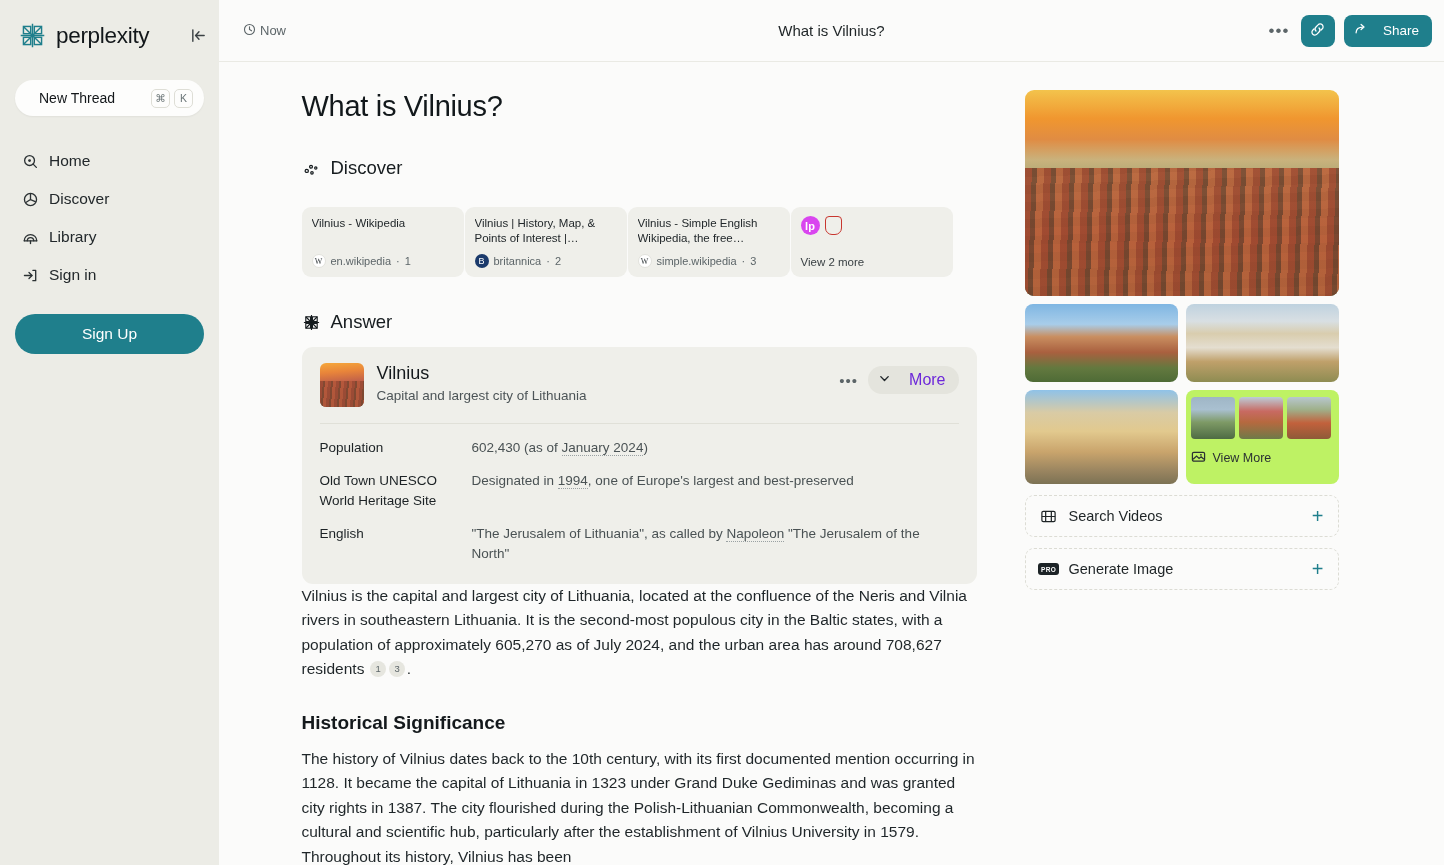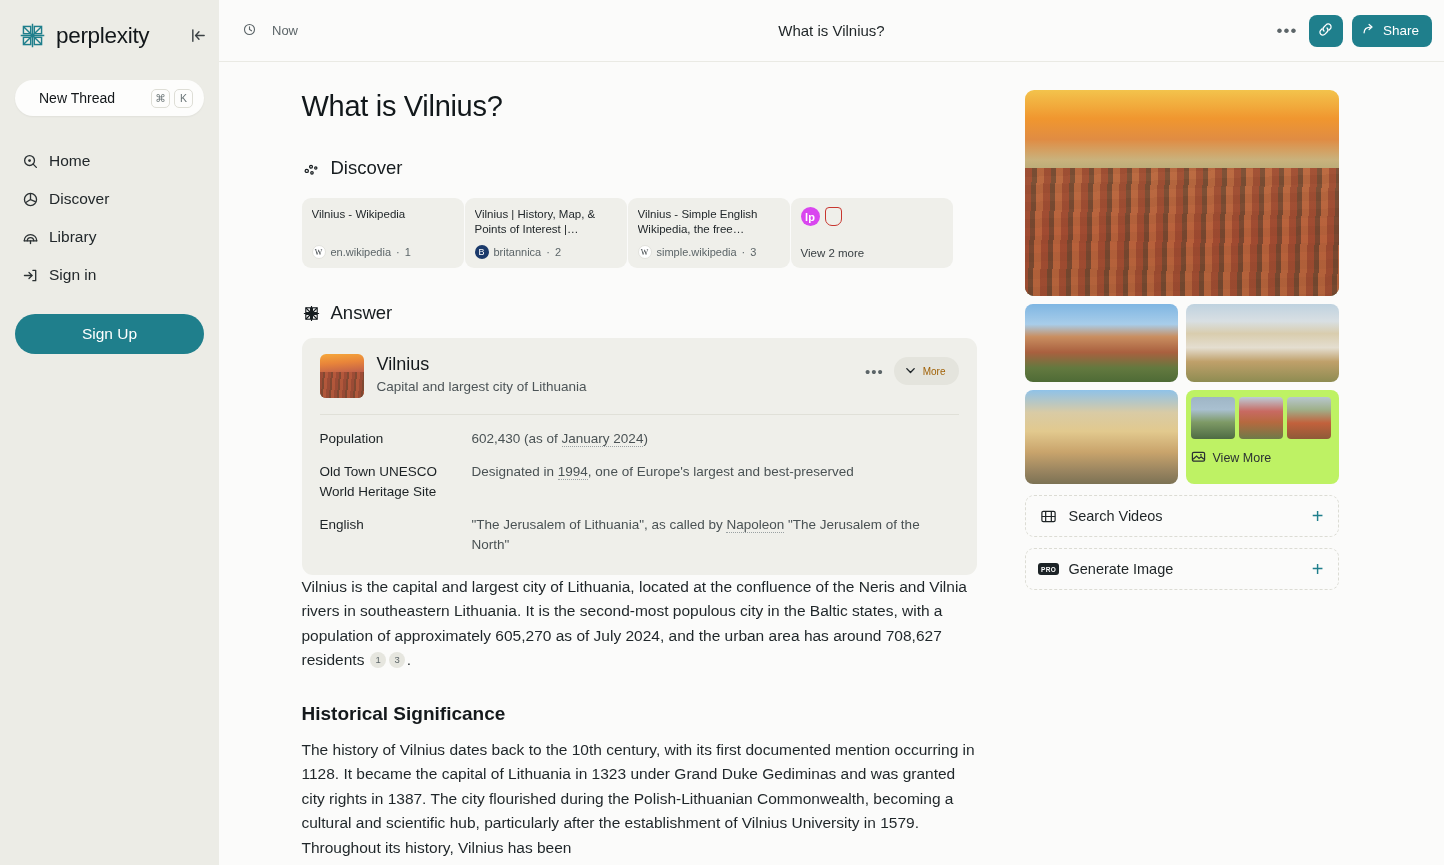--- a/index.html
+++ b/index.html
@@ -62,53 +62,53 @@
 
   
   .main { flex: 1; height: 865px; display: flex; flex-direction: column; background: #FBFBFA; }
 
   .topbar {
     height: 62px; flex: 0 0 62px;
     border-bottom: 1px solid #EAEAE4;
     display: flex; align-items: center; position: relative;
     padding: 0 12px 0 24px; background: #FBFBFA;
   }
-  .topbar-left { display: flex; align-items: center; gap: 16px; color: #5C6568; font-size: 13px; }
+  .topbar-left { display: flex; align-items: center; gap: 4px; color: #5C6568; font-size: 13px; }
   .topbar-title {
     position: absolute; left: 0; right: 0; text-align: center;
     font-size: 15px; color: #1E2426; pointer-events: none;
   }
   .topbar-right { margin-left: auto; display: flex; align-items: center; gap: 9px; z-index: 2; }
   .dots-btn {
     width: 26px; height: 26px; display: flex; align-items: center; justify-content: center;
     cursor: pointer; color: #5C6568; font-size: 17px; letter-spacing: 1px; line-height: 6px;
   }
   .icon-btn-teal {
     width: 34px; height: 32px; background: #1F7F8C; border-radius: 8px;
     display: flex; align-items: center; justify-content: center; cursor: pointer; border: none;
   }
   .share-btn {
     height: 32px; background: #1F7F8C; border-radius: 8px; border: none;
     color: #fff; font-size: 13.5px; padding: 0 13px 0 10px;
-    display: flex; align-items: center; gap: 6px; cursor: pointer;
+    display: flex; align-items: center; gap: 14px; cursor: pointer;
     font-family: "Liberation Sans", sans-serif;
   }
 
   .content-scroll { flex: 1; overflow: hidden; display: flex; justify-content: center; }
   .content-inner { width: 1060px; display: flex; gap: 48px; padding: 28px 0 0 0; }
 
   
   .answer-col { width: 675px; flex: 0 0 675px; padding-left: 0px; }
   .page-title { font-size: 29px; color: #12181B; font-weight: 400; letter-spacing: -0.3px; }
 
   .section-head { display: flex; align-items: center; gap: 9px; margin-top: 34px; }
   .section-head-icon { width: 20px; height: 20px; flex: 0 0 20px; display: flex; align-items: center; justify-content: center; }
   .section-head-text { font-size: 18.5px; color: #161C1F; }
 
-  .sources-row { display: flex; gap: 1px; margin-top: 19px; }
+  .sources-row { display: flex; gap: 1px; margin-top: 28px; }
   .source-card {
     width: 162px; height: 70px; background: #EFEFEA; border-radius: 9px;
     padding: 9px 10px; cursor: pointer; display: flex; flex-direction: column;
     justify-content: space-between;
   }
   .source-title {
     font-size: 11.5px; color: #22282B; line-height: 1.33;
     display: -webkit-box; -webkit-line-clamp: 2; -webkit-box-orient: vertical; overflow: hidden;
   }
   .source-meta { display: flex; align-items: center; gap: 5px; font-size: 11px; color: #5C6568; }
@@ -133,23 +133,23 @@
     content:""; position:absolute; left:0; right:0; bottom:0; height:58%;
     background: repeating-linear-gradient(95deg,#9B4A34 0 3px,#7E4730 3px 5px,#B4573A 5px 8px);
     opacity:.92;
   }
   .ac-titles { flex: 1; }
   .ac-title { font-size: 18px; color: #14191C; }
   .ac-sub { font-size: 13.5px; color: #4C5457; margin-top: 4px; }
   .ac-actions { display: flex; align-items: center; gap: 10px; padding-top: 3px; }
   .ac-dots { color: #5C6568; font-size: 15px; line-height: 5px; cursor: pointer; letter-spacing: 1px; }
   .more-pill {
-    display: flex; align-items: center; gap: 6px;
+    display: flex; align-items: center; gap: 18px;
     height: 28px; padding: 0 13px 0 10px; border-radius: 14px;
-    background: #E4E4DD; color: #a16207; font-size: 10px; cursor: pointer; border: none;
+    background: #E4E4DD; color: #6d28d9; font-size: 16px; cursor: pointer; border: none;
     font-family: "Liberation Sans", sans-serif;
   }
 
   .ac-divider { height: 1px; background: #E0E0D8; margin: 16px 0 0 0; }
 
   .facts { margin-top: 14px; }
   .fact-row { display: flex; gap: 0; margin-bottom: 13px; }
   .fact-label { width: 152px; flex: 0 0 152px; font-size: 13.5px; color: #1C2225; line-height: 1.48; }
   .fact-value { flex: 1; font-size: 13.5px; color: #4A5254; line-height: 1.48; }
   .u-dot { border-bottom: 1px dotted #9AA1A3; }

